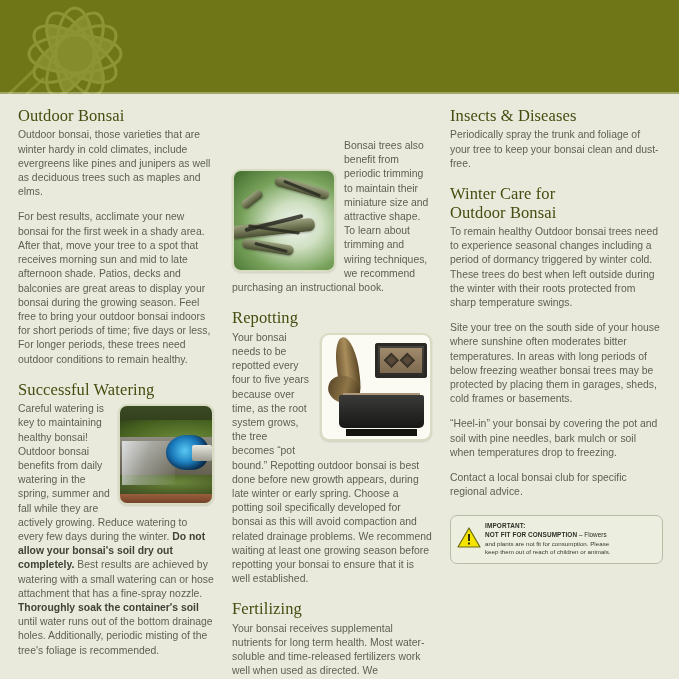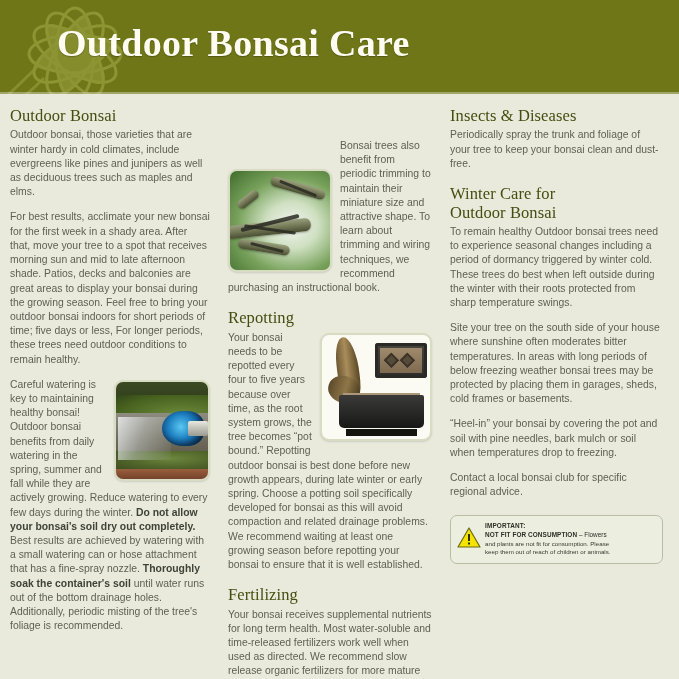--- a/index.html
+++ b/index.html
@@ -61,21 +61,21 @@
 
   
   .columns {
     position: absolute;
     left: 0;
     top: 94px;
     width: 679px;
     height: 585px;
     display: flex;
     box-sizing: border-box;
-    padding: 13px 8px 0 0;
+    padding: 13px 8px 0 8px;
   }
   .col {
     box-sizing: border-box;
     position: relative;
   }
   .col-left   { width: 226px; padding: 0 12px 0 10px; }
   .col-mid    { width: 226px; padding: 0 12px 0 6px; margin-top: 32px; }
   .col-right  { width: 227px; padding: 0 10px 0 6px; }
 
   h2.sect {
@@ -289,32 +289,32 @@
         <ellipse cx="115" cy="100" rx="14" ry="40" transform="rotate(75 115 100)"></ellipse>
         <ellipse cx="115" cy="100" rx="14" ry="40" transform="rotate(135 115 100)"></ellipse>
         <circle cx="115" cy="100" r="16"></circle>
       </g>
       <g fill="none" stroke="#8d9433" stroke-width="3" opacity="0.8">
         <path d="M10 170 C 40 150, 60 130, 78 112"></path>
         <path d="M0 185 C 35 168, 62 146, 84 124"></path>
         <path d="M20 196 C 50 180, 70 162, 90 142"></path>
       </g>
     </svg>
-    <div class="header-title">Outdoor Bonsai Care</div>
     <div class="header-rule"></div>
   </div>
 
   <div class="columns">
 
     <div class="col col-left">
 
       <h2 class="sect">Outdoor Bonsai</h2>
       <p class="body">Outdoor bonsai, those varieties that are winter hardy in cold climates, include evergreens like pines and junipers as well as deciduous trees such as maples and elms.</p>
       <p class="body">For best results, acclimate your new bonsai for the first week in a shady area. After that, move your tree to a spot that receives morning sun and mid to late afternoon shade. Patios, decks and balconies are great areas to display your bonsai during the growing season. Feel free to bring your outdoor bonsai indoors for short periods of time; five days or less, For longer periods, these trees need outdoor conditions to remain healthy.</p>
 
+      <h2 class="sect gap">Successful Watering</h2>
 
       <div class="photo ph-water float-right">
         <div class="photo-inner">
           <div class="sky"></div>
           <div class="grass"></div>
           <div class="soil"></div>
           <div class="moss"></div>
           <div class="spray"></div>
           <div class="nozzle"></div>
           <div class="nozzle-body"></div>

